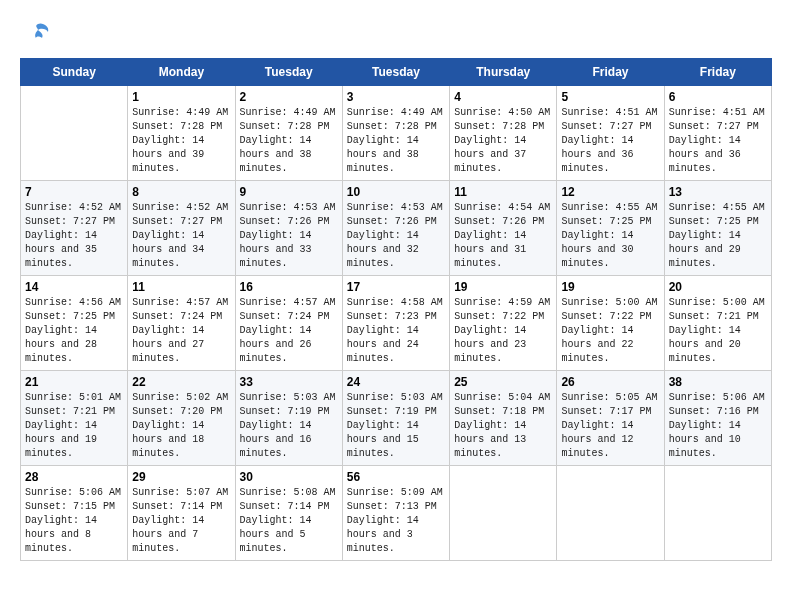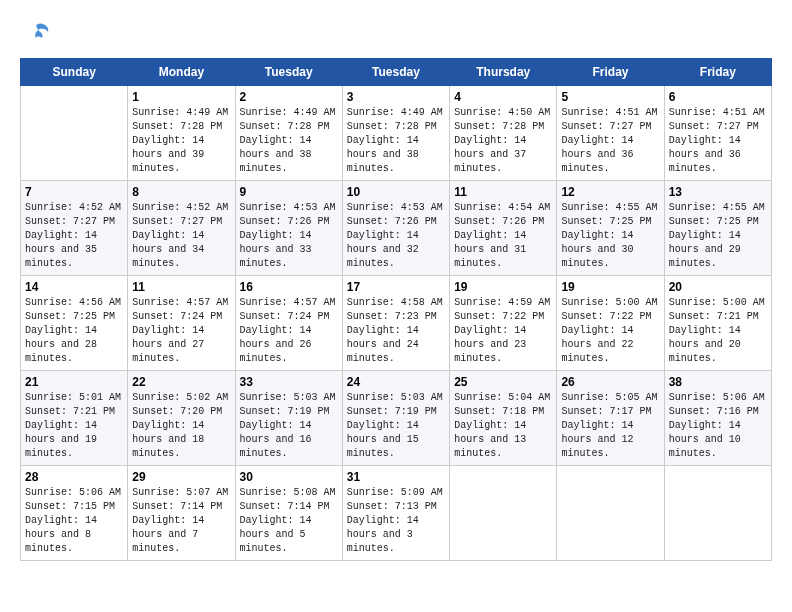--- a/index.html
+++ b/index.html
@@ -235,21 +235,21 @@
         </td>
         <td>
           <div class="day-num">29</div>
           <div class="day-info">Sunrise: 5:07 AM<br>Sunset: 7:14 PM<br>Daylight: 14 hours and 7 minutes.</div>
         </td>
         <td>
           <div class="day-num">30</div>
           <div class="day-info">Sunrise: 5:08 AM<br>Sunset: 7:14 PM<br>Daylight: 14 hours and 5 minutes.</div>
         </td>
         <td>
-          <div class="day-num">31</div>
+          <div class="day-num">56</div>
           <div class="day-info">Sunrise: 5:09 AM<br>Sunset: 7:13 PM<br>Daylight: 14 hours and 3 minutes.</div>
         </td>
         <td class="empty"></td>
         <td class="empty"></td>
         <td class="empty"></td>
       </tr>
     </tbody>
 </table>
 
 </body></html>

